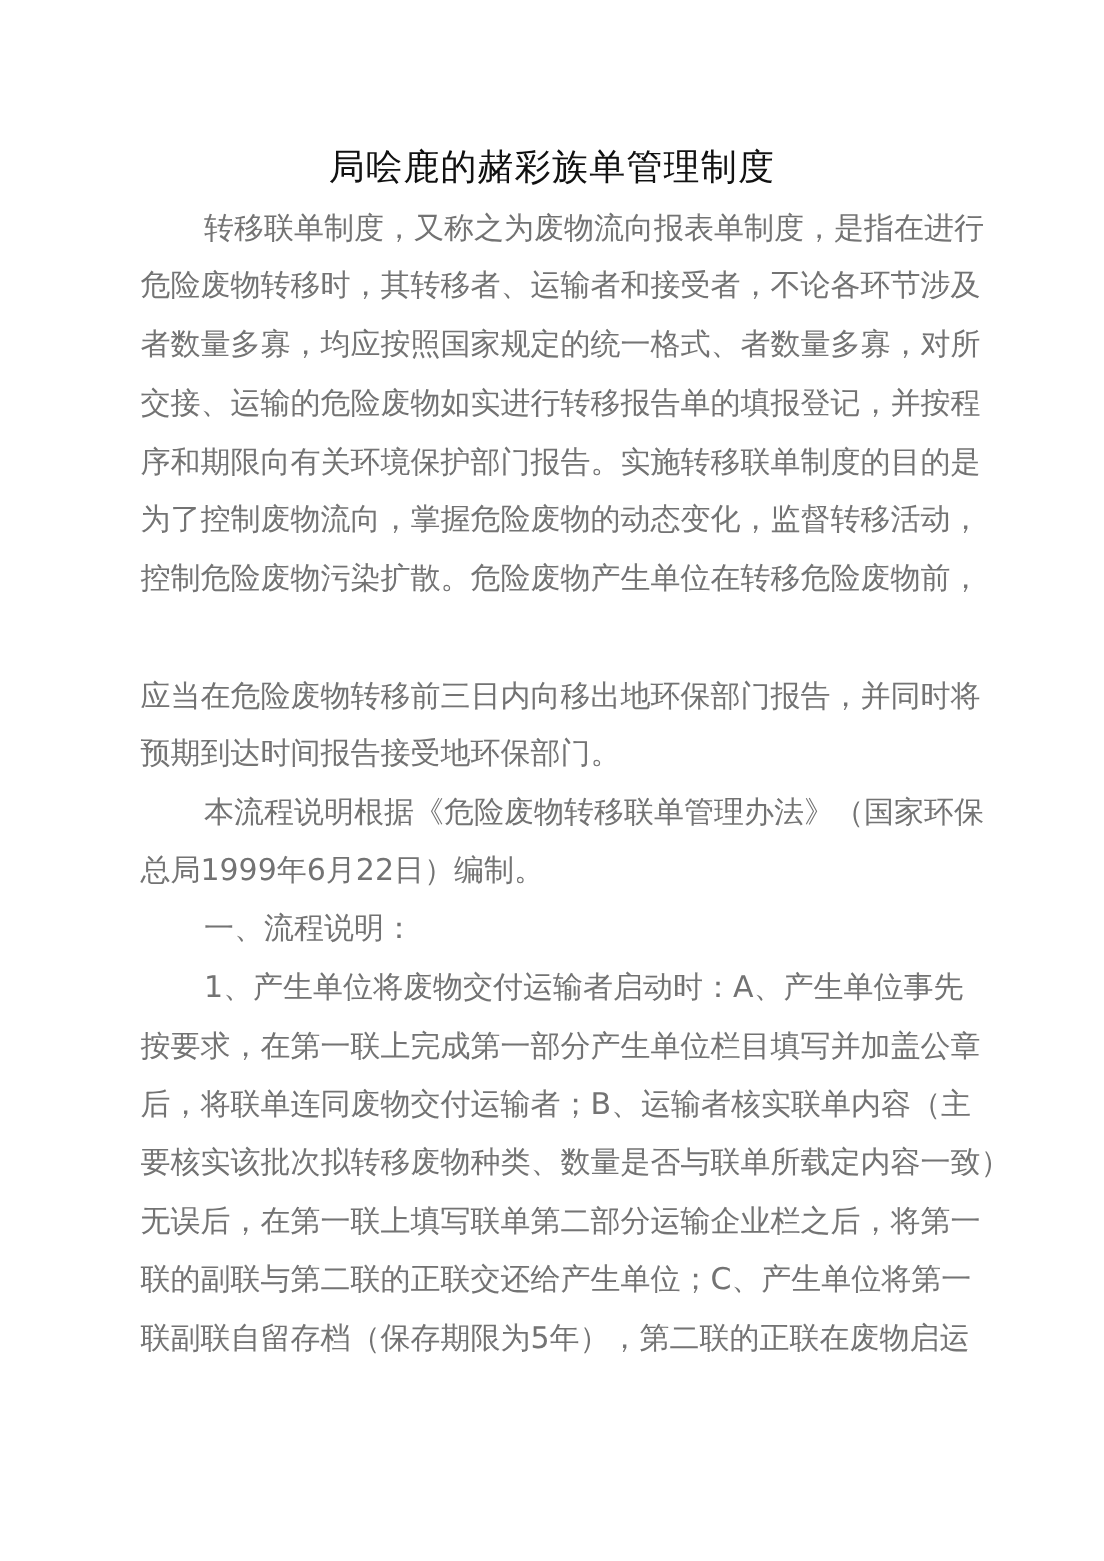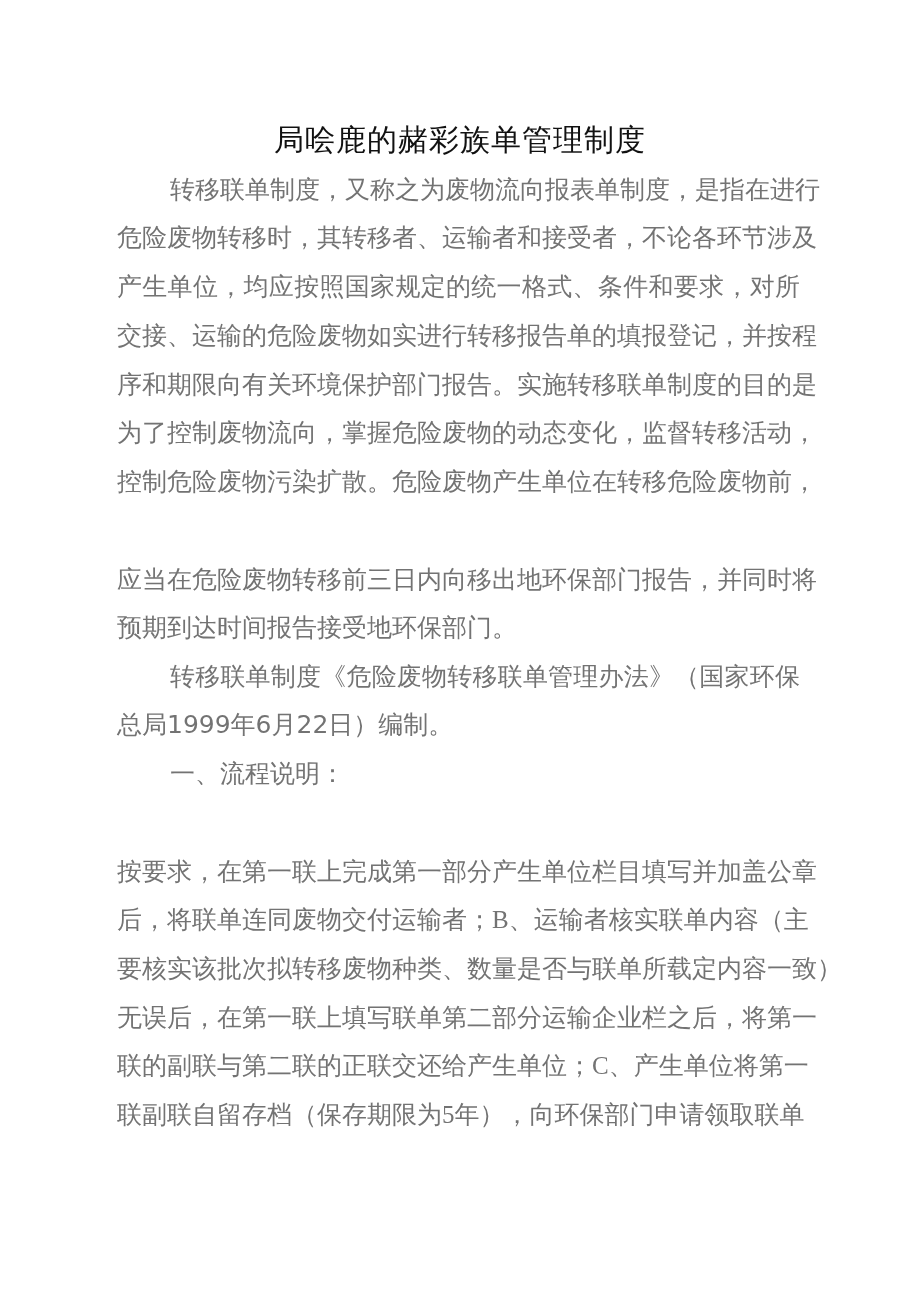--- a/index.html
+++ b/index.html
@@ -40,47 +40,48 @@
     height: 34px;
     line-height: 34px;
     font-family: "DejaVu Sans", "Liberation Sans", sans-serif;
     font-size: 25px;
     color: #737373;
     white-space: nowrap;
     text-align: justify;
     text-align-last: justify;
     overflow: visible;
   }
-  .full { left: 117px; width: 683px; font-family: Liberation Serif, serif; }
+  .full { left: 117px; width: 683px; }
   .indent { left: 170px; width: 630px; }
   .short { left: 117px; width: auto; text-align: left; text-align-last: left; }
   .short-indent { left: 170px; width: auto; text-align: left; text-align-last: left; }
 </style>
 </head>
 <body>
 
 <div class="page">
 
   <div class="title">局哙鹿的赭彩族单管理制度</div>
 
   <div class="line indent" style="top:173px;">转移联单制度，又称之为废物流向报表单制度，是指在进行</div>
   <div class="line full" style="top:221px;">危险废物转移时，其转移者、运输者和接受者，不论各环节涉及</div>
-  <div class="line full" style="top:270px;">产生单位，均应按照国家规定的统一格式、条件和要求，对所</div>
+  <div class="line full" style="top:270px;">者数量多寡，均应按照国家规定的统一格式、者数量多寡，对所</div>
   <div class="line full" style="top:319px;">交接、运输的危险废物如实进行转移报告单的填报登记，并按程</div>
   <div class="line full" style="top:416px;">为了控制废物流向，掌握危险废物的动态变化，监督转移活动，</div>
   <div class="line full" style="top:368px;">序和期限向有关环境保护部门报告。实施转移联单制度的目的是</div>
   <div class="line full" style="top:465px;">控制危险废物污染扩散。危险废物产生单位在转移危险废物前，</div>
   <div class="line full" style="top:563px;">应当在危险废物转移前三日内向移出地环保部门报告，并同时将</div>
   <div class="line short" style="top:611px;">预期到达时间报告接受地环保部门。</div>
 
-  <div class="line indent" style="top:660px;">转移联单制度《危险废物转移联单管理办法》（国家环保</div>
+  <div class="line indent" style="top:660px;">本流程说明根据《危险废物转移联单管理办法》（国家环保</div>
   <div class="line short" style="top:708px;">总局1999年6月22日）编制。</div>
 
   <div class="line short-indent" style="top:757px;">一、流程说明：</div>
 
+  <div class="line indent" style="top:806px;">1、产生单位将废物交付运输者启动时：A、产生单位事先</div>
   <div class="line full" style="top:855px;">按要求，在第一联上完成第一部分产生单位栏目填写并加盖公章</div>
   <div class="line full" style="top:903px;">后，将联单连同废物交付运输者；B、运输者核实联单内容（主</div>
   <div class="line full" style="top:952px;">要核实该批次拟转移废物种类、数量是否与联单所载定内容一致）</div>
   <div class="line full" style="top:1001px;">无误后，在第一联上填写联单第二部分运输企业栏之后，将第一</div>
   <div class="line full" style="top:1049px;">联的副联与第二联的正联交还给产生单位；C、产生单位将第一</div>
-  <div class="line full" style="top:1098px;">联副联自留存档（保存期限为5年），向环保部门申请领取联单</div>
+  <div class="line full" style="top:1098px;">联副联自留存档（保存期限为5年），第二联的正联在废物启运</div>
 
 </div>
 
 </body></html>

